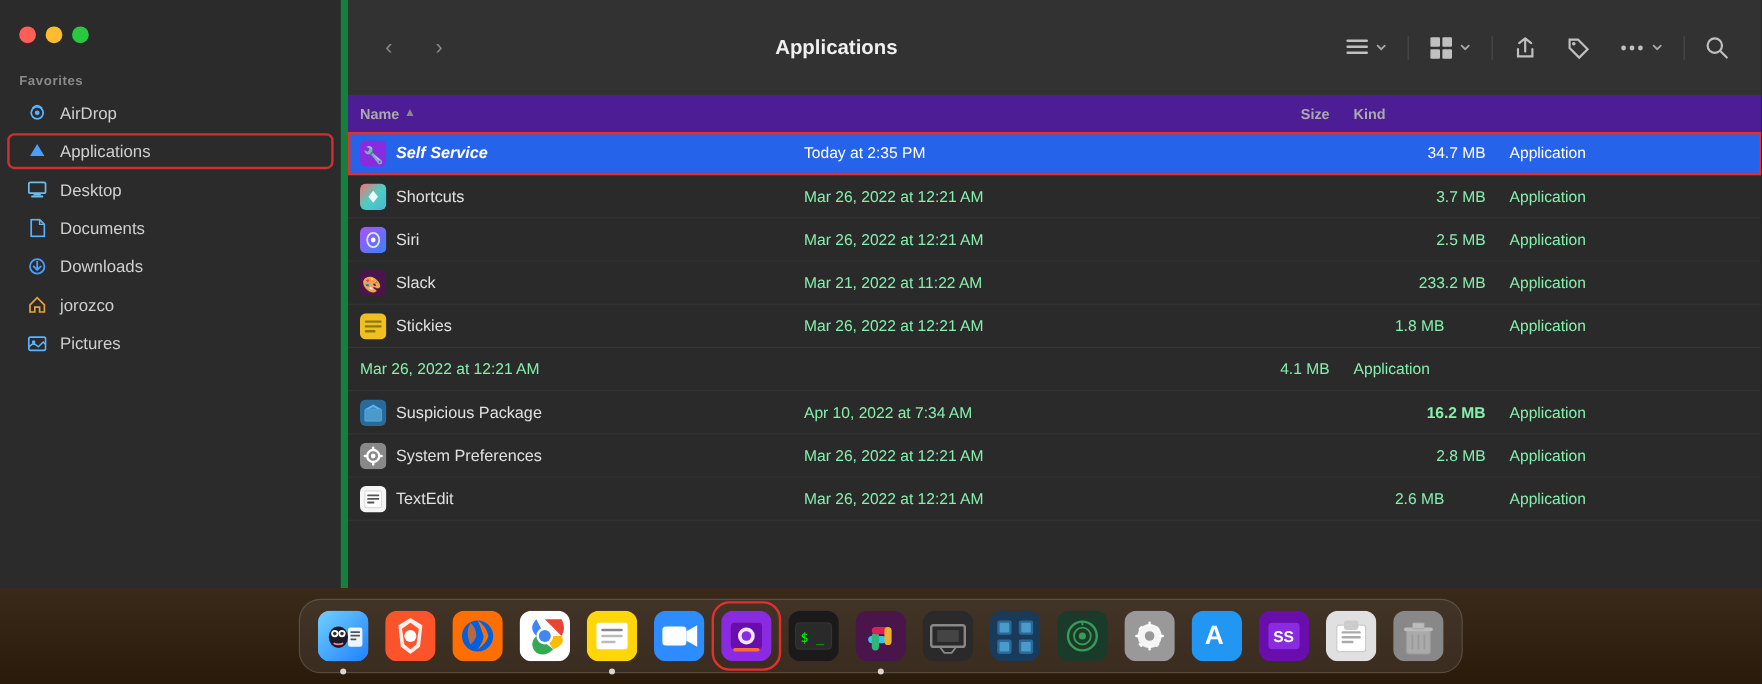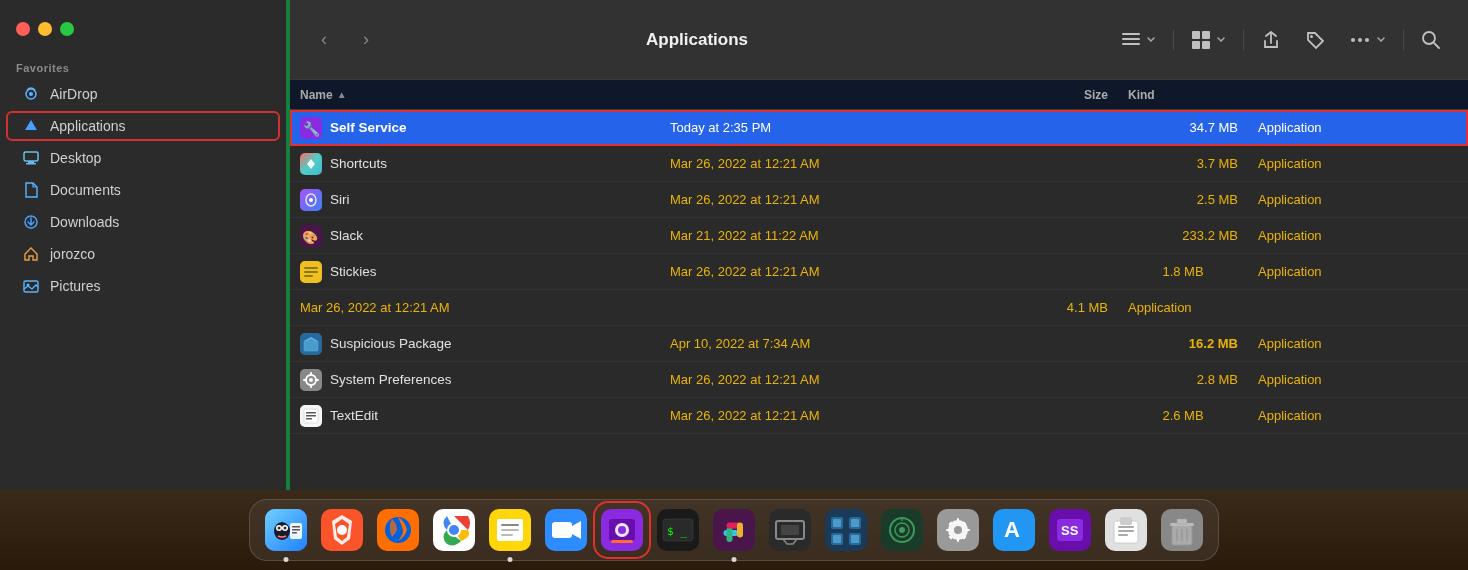--- a/index.html
+++ b/index.html
@@ -17,21 +17,21 @@
     .finder-window {
       display: flex;
       flex: 1;
       overflow: hidden;
     }
 
     
     .sidebar {
       width: 290px;
       background: #2b2b2b;
-      border-right: 4px solid #15803d;
+      border-right: 6px solid #15803d;
       display: flex;
       flex-direction: column;
       padding-top: 10px;
       flex-shrink: 0;
     }
 
     .traffic-lights {
       display: flex;
       gap: 8px;
       padding: 12px 16px 20px 16px;
@@ -145,21 +145,21 @@
     .toolbar-divider {
       width: 1px;
       height: 20px;
       background: #4a4a4a;
     }
 
     
     .column-headers {
       display: grid;
       grid-template-columns: 370px 1fr 130px 200px;
-      background: #0f172a;
+      background: #4c1d95;
       border-bottom: 1px solid #3a3a3a;
       padding: 0 10px;
       height: 30px;
       align-items: center;
       flex-shrink: 0;
     }
 
     .col-header {
       font-size: 12px;
       color: #aaa;
@@ -213,25 +213,26 @@
 
     .file-name {
       color: #e0e0e0;
       font-size: 13.5px;
       white-space: nowrap;
     }
 
     .file-row.selected .file-name {
       color: #fff;
       font-weight: 600;
+      font-style: italic;
     }
 
     .file-date, .file-size, .file-kind {
       font-size: 13px;
-      color: #eab308;
+      color: #86efac;
     }
 
     .file-row.selected .file-date,
     .file-row.selected .file-size,
     .file-row.selected .file-kind {
       color: #fff;
     }
 
     
     .dock-container {

